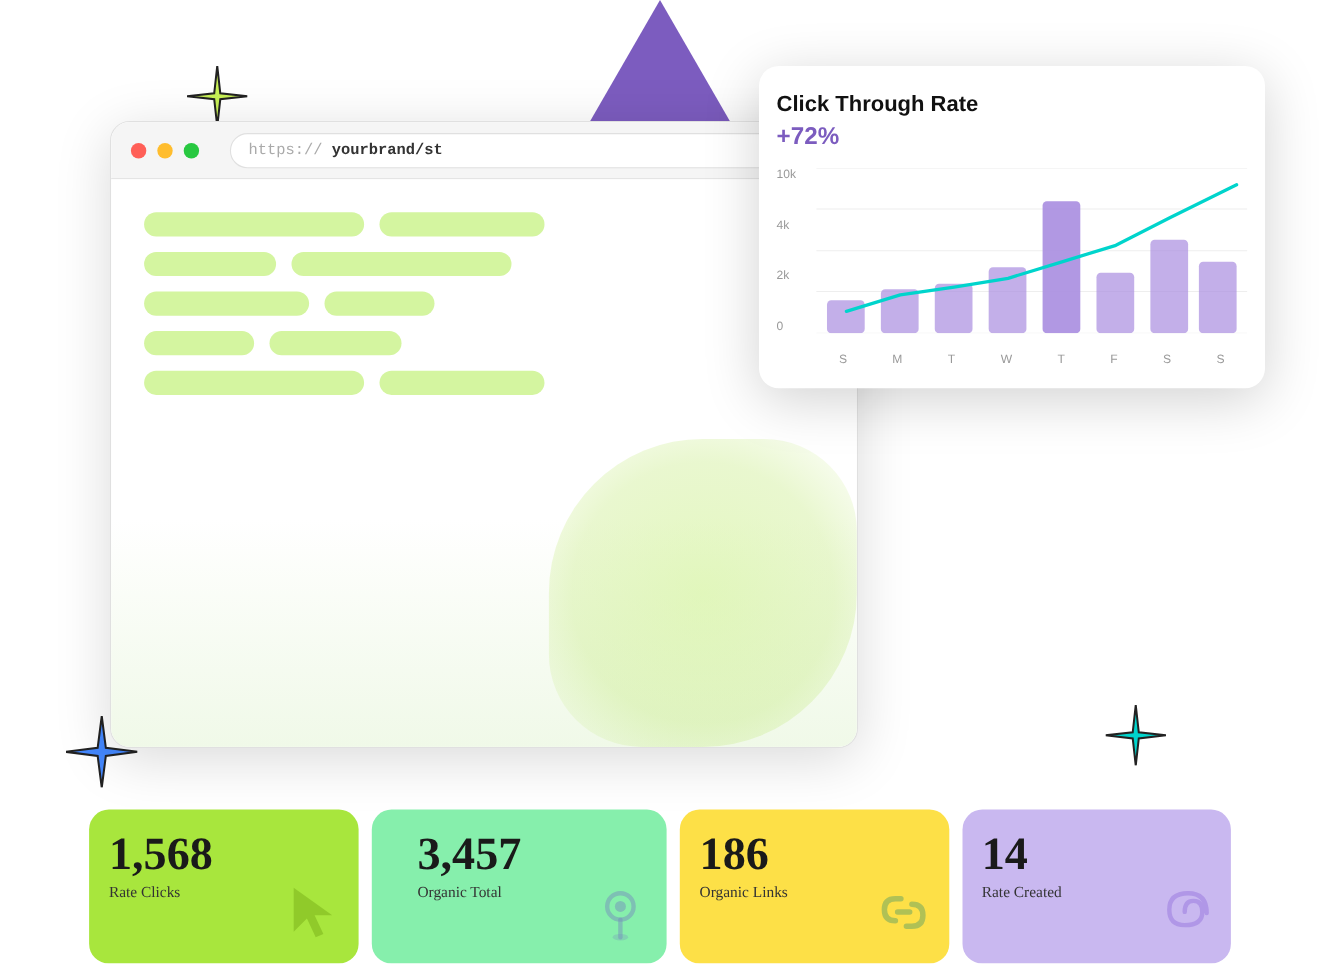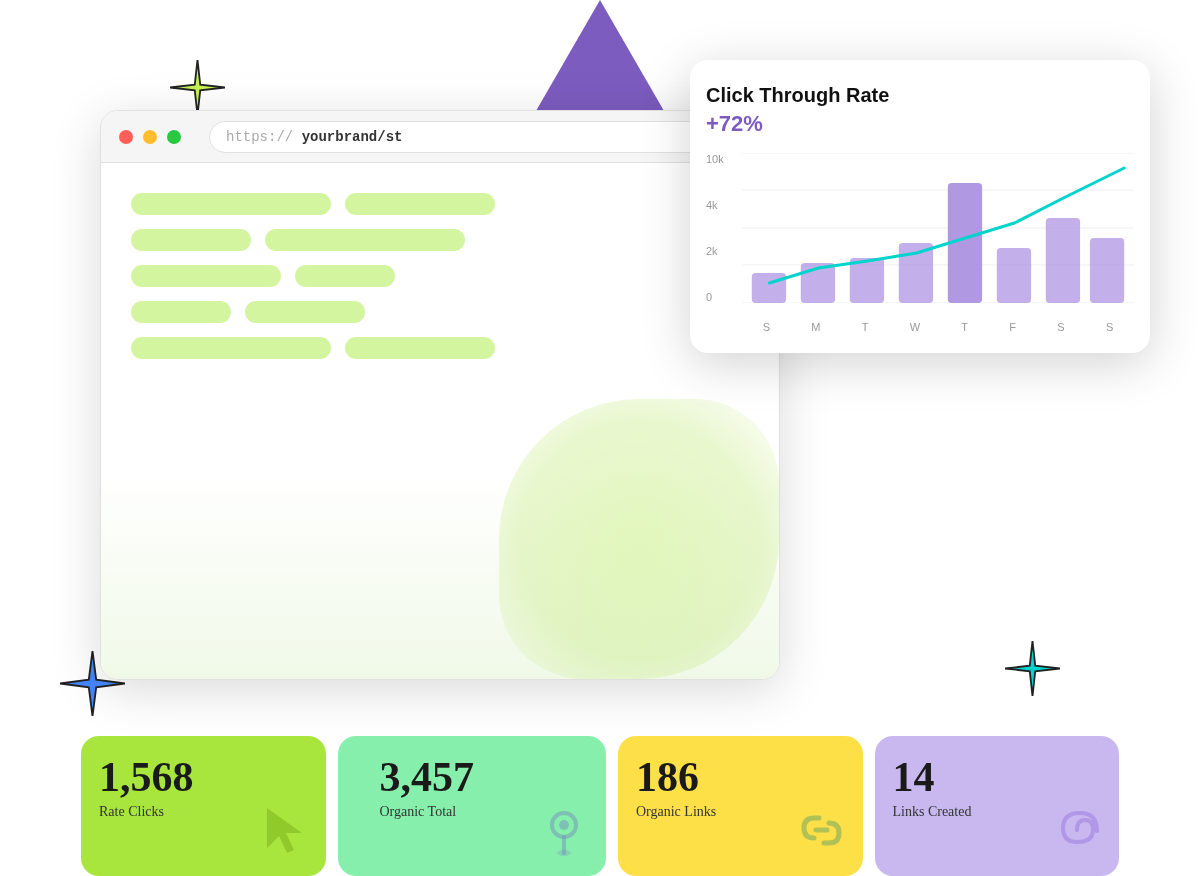--- a/index.html
+++ b/index.html
@@ -415,21 +415,21 @@
           <path d="M20 35 Q10 35 10 25 Q10 15 20 15 L25 15" stroke="#007a77" stroke-width="5" fill="none" stroke-linecap="round" opacity="0.6"></path>
           <path d="M35 20 Q45 20 45 30 Q45 40 35 40 L30 40" stroke="#007a77" stroke-width="5" fill="none" stroke-linecap="round" opacity="0.6"></path>
           <line x1="22" y1="27" x2="33" y2="27" stroke="#007a77" stroke-width="5" stroke-linecap="round" opacity="0.6"></line>
         </svg>
       </div>
     </div>
 
     <div class="stat-card stat-card-light-purple">
       <div class="stat-text">
         <span class="stat-number">14</span>
-        <span class="stat-label">Links Created</span>
+        <span class="stat-label">Rate Created</span>
       </div>
       <div class="stat-icon">
         <svg width="55" height="55" viewBox="0 0 55 55">
           <path d="M27 27 Q27 17 35 17 Q43 17 43 27 Q43 39 27 39 Q13 39 13 25 Q13 10 30 10 Q47 10 47 28" fill="none" stroke="#6633cc" stroke-width="4" stroke-linecap="round" opacity="0.5"></path>
         </svg>
       </div>
     </div>
   </div>
 
 </div>

